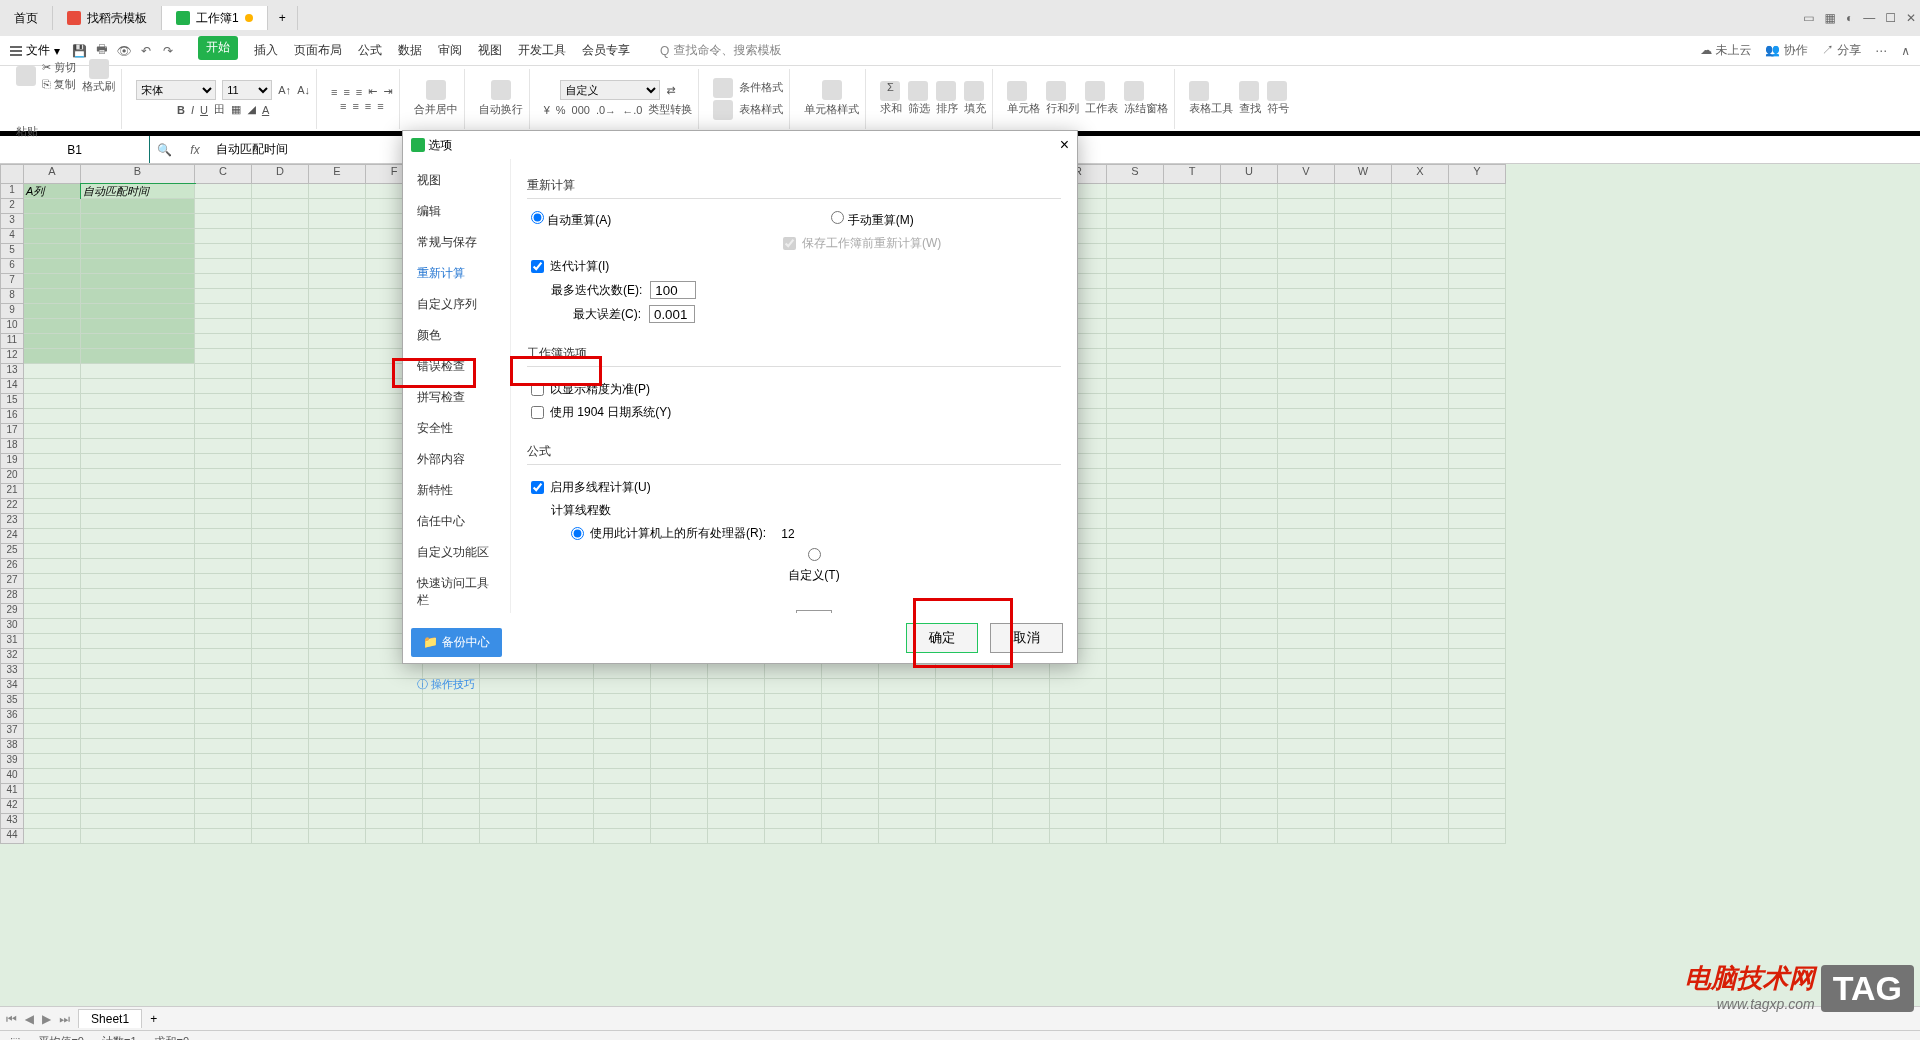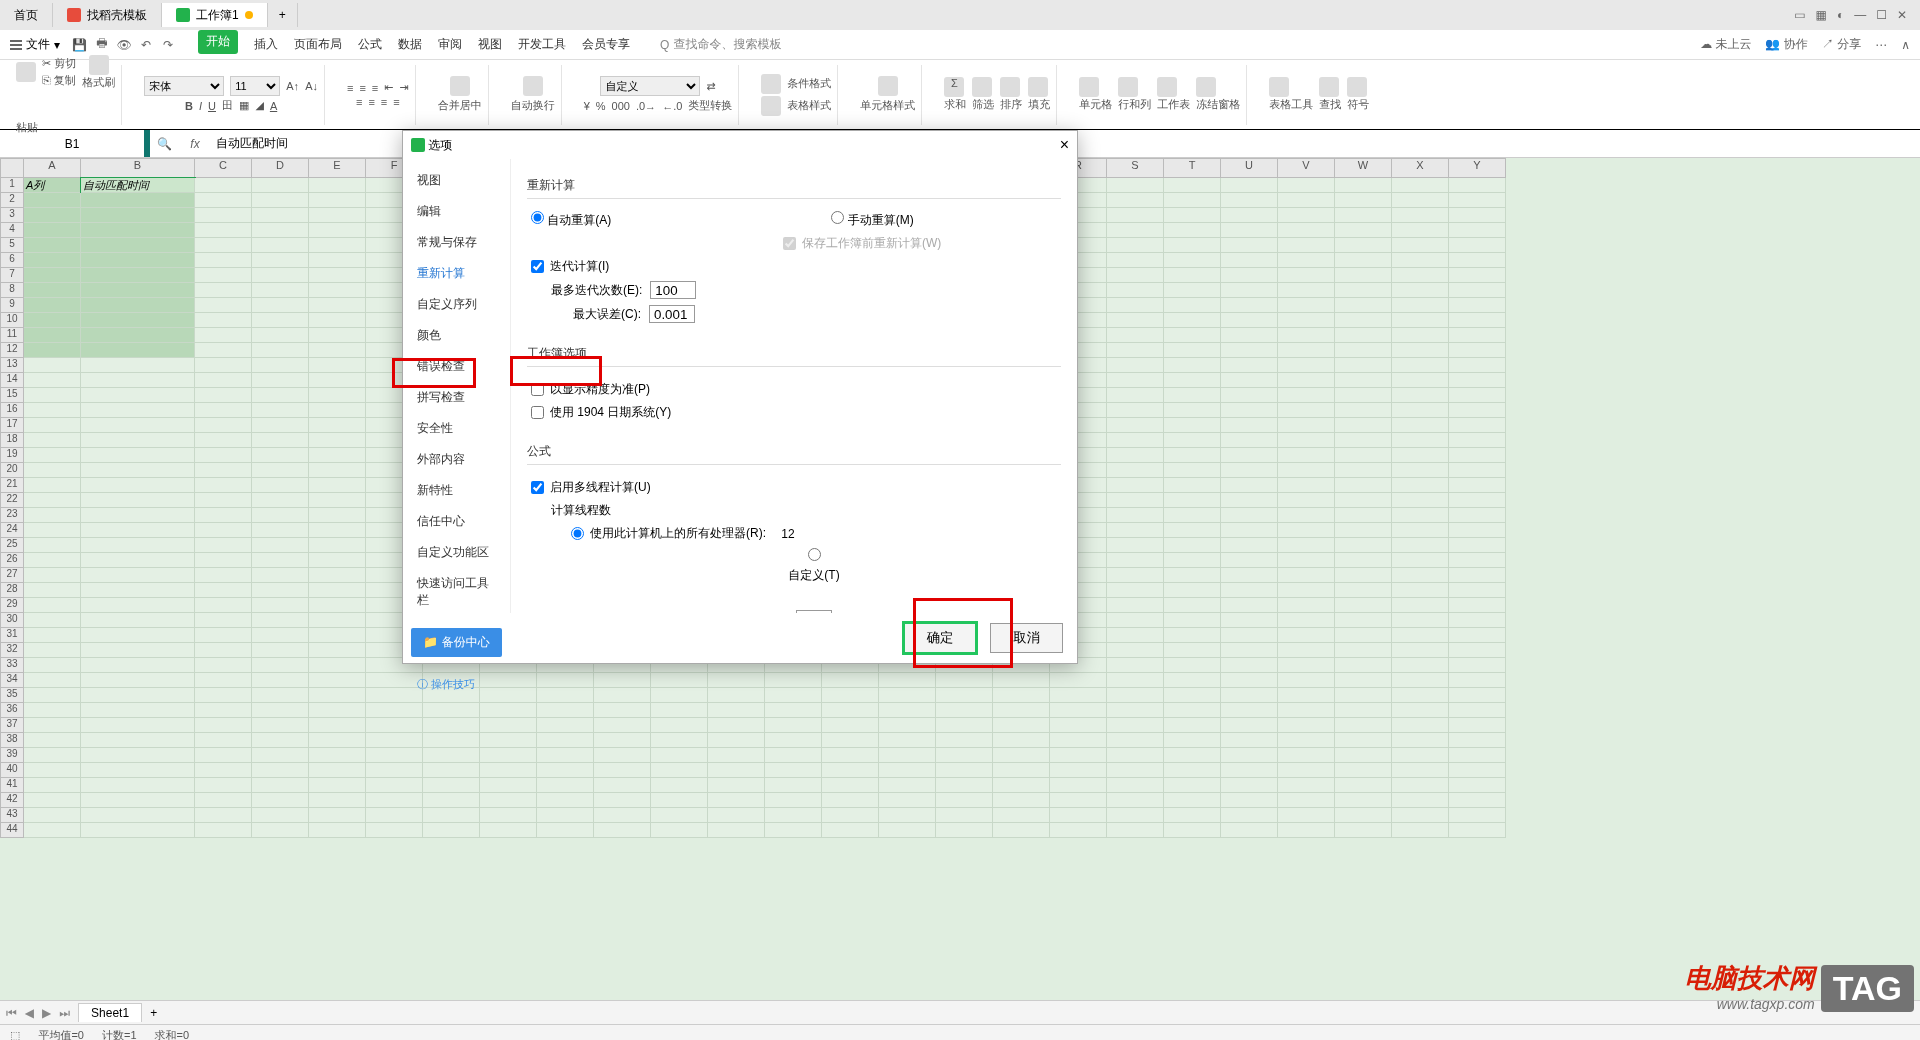--- a/index.html
+++ b/index.html
@@ -1,47 +1,47 @@
 <!DOCTYPE html>
 <html><head>
 <meta charset="utf-8">
 <style>
 * { box-sizing: border-box; margin: 0; padding: 0; font-family: "Microsoft YaHei", sans-serif; }
 body { background: #f0f0f0; font-size: 12px; overflow: hidden; }
 
-.titlebar { height: 30px; background: #e8e8e8; display: flex; align-items: center; padding-right: 13px; }
+.titlebar { height: 36px; background: #e8e8e8; display: flex; align-items: center; padding-right: 4px; }
 .tabs { display: flex; height: 24px; flex: 1; }
 .tab { display: flex; align-items: center; padding: 0 14px; height: 24px; background: #e8e8e8; border-right: 1px solid #ccc; gap:6px; cursor:pointer; }
 .tab.active { background: #fff; }
 .tab .dot { width:8px; height:8px; border-radius:50%; background:#ffb400; }
 .win-ctrls { display: flex; gap: 10px; color: #666; }
 .win-ctrls span { cursor:pointer; }
 
 .menubar { height: 30px; background: #fff; display: flex; align-items: center; padding: 0 10px; border-bottom: 1px solid #ddd; gap:10px;}
 .menu-left { display:flex; align-items:center; gap:6px; }
 .file-btn { display:flex; align-items:center; gap:4px; }
 .hamburger { display:flex; flex-direction:column; gap:2px; }
 .hamburger span{width:12px;height:2px;background:#666;}
 .qat { display:flex; gap:6px; margin-left:6px; }
 .qat span { width:16px;height:16px; color:#666; display:flex;align-items:center;justify-content:center; }
 .menutabs { display:flex; gap:16px; margin-left:12px; }
 .menutab { color:#333; cursor:pointer; height:30px; display:flex; align-items:center; }
 .menutab.active { background:#22b24c; color:#fff; border-radius:3px; padding:2px 8px; height:24px; }
 .search-area { margin-left:20px; color:#888; display:flex; align-items:center; gap:4px; }
 .menuright { margin-left:auto; display:flex; gap:14px; color:#666; align-items:center; }
 
-.ribbon { height: 70px; background: #fff; display: flex; align-items: center; padding: 0 10px; gap:16px; border-bottom:1px solid #000000; font-size:11px; color:#555;}
+.ribbon { height: 70px; background: #fff; display: flex; align-items: center; padding: 0 10px; gap:8px; border-bottom:5px solid #000000; font-size:11px; color:#555;}
 .rgroup { display:flex; flex-direction:column; align-items:center; justify-content:center; padding:0 6px; border-right:1px solid #e4e4e4; height:60px; gap:2px;}
 .rgroup:last-child{border:none;}
 .rgroup .ico { width:20px; height:20px; background:#ddd; border-radius:3px; }
 .rgroup .row {display:flex; gap:6px; align-items:center;}
 .rgroup select,.rgroup .drop{border:1px solid #ccc; height:20px; min-width:50px; font-size:11px;}
 
 .formula-bar { height:28px; background:#fff; display:flex; align-items:center; border-bottom:1px solid #ccc; }
-.name-box { width:150px; text-align:center; border-right:6px solid #0f766e; height:100%; display:flex; align-items:center; justify-content:center;}
+.name-box { width:150px; text-align:center; border-right:1px solid #0f766e; height:100%; display:flex; align-items:center; justify-content:center;}
 .fx { width:30px; text-align:center; color:#666; }
 .formula-input { flex:1; padding:0 6px; }
 
 .grid-area { position:relative; height: calc(100vh - 24px - 30px - 70px - 28px - 24px - 22px); background:#e0eee0; overflow:hidden;}
 .col-headers { display:flex; position:absolute; top:0; left:0; height:20px; background:#e8e8e8; }
 .ch { width:57px; border:1px solid #bbb; border-left:none; text-align:center; font-size:11px; background:#e8e8e8; color:#555;}
 .ch:first-child { width:24px; border-left:1px solid #bbb;}
 .row-headers { position:absolute; top:20px; left:0; }
 .rh { width:24px; height:15px; border:1px solid #bbb; border-top:none; text-align:center; font-size:10px; background:#e8e8e8; color:#555;}
 .cells { position:absolute; top:20px; left:24px; }
@@ -70,21 +70,21 @@
 .dlg-main { flex:1; padding:10px 16px; overflow:auto; }
 .sect-title { font-size:12px; color:#333; border-bottom:1px solid #ddd; padding-bottom:4px; margin-top:8px;}
 .sect-body { padding:8px 4px; }
 .radio-row { display:flex; gap:220px; margin:4px 0;}
 .field-row { display:flex; align-items:center; gap:8px; margin:6px 0 6px 20px;}
 .field-row label{ min-width:90px; text-align:right;}
 .field-row input[type=text]{ width:46px; border:1px solid #999; padding:1px 4px; height:18px;}
 .chk { margin:6px 0; display:flex; align-items:center; gap:6px;}
 .dlg-foot { height:50px; display:flex; align-items:center; justify-content:flex-end; padding:0 14px; gap:12px;}
 .btn { padding:5px 22px; border:1px solid #999; background:#f4f4f4; cursor:pointer;}
-.btn.primary { border:3px solid #22c55e; }
+.btn.primary { border:1px solid #22c55e; }
 
 .red-box { position:absolute; border:3px solid #e00000; pointer-events:none;}
 .watermark { position:absolute; right:6px; bottom:28px; display:flex; align-items:flex-end; gap:6px;}
 .wm-text { text-align:right; }
 .wm-text .t1{font-weight:bold; color:#d81e06; font-size:26px; font-style:italic;}
 .wm-text .t2{color:#737373; font-size:14px; font-style:italic;}
 .tag-badge{background:#737373;color:#fff;font-size:34px;font-weight:bold;padding:4px 12px;border-radius:4px;}
 .ico-green{width:14px;height:14px;background:#22b24c;border-radius:2px;display:inline-block;}
 .ico-red{width:14px;height:14px;background:#e74c3c;border-radius:2px;display:inline-block;}
 </style>

